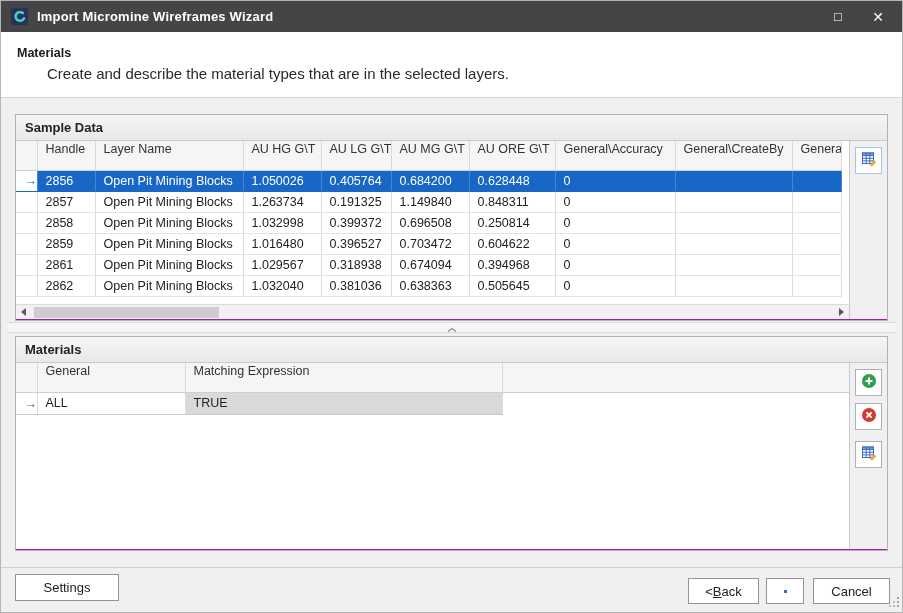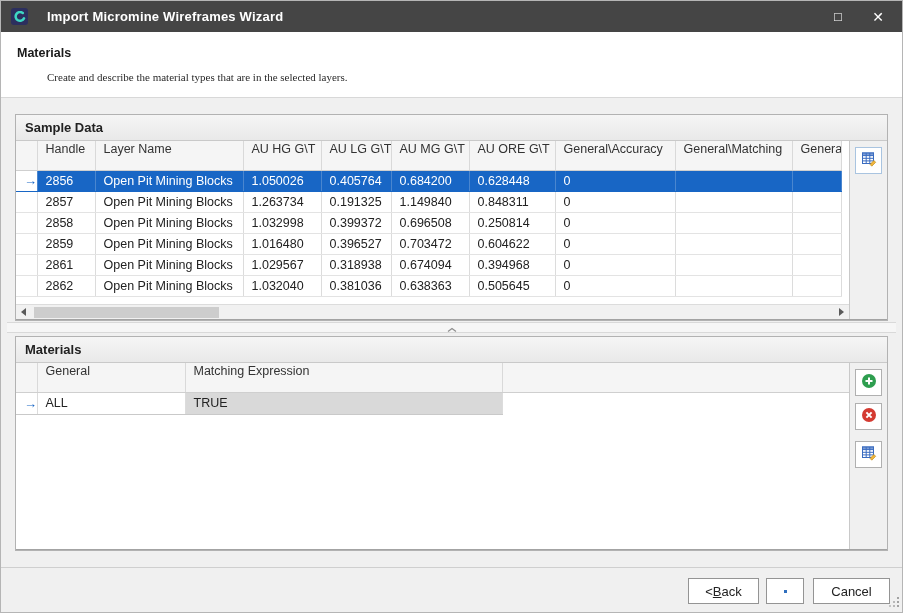--- a/index.html
+++ b/index.html
@@ -2,32 +2,32 @@
 <html><head>
 <meta charset="utf-8">
 <style>
   * { margin:0; padding:0; box-sizing:border-box; }
   html,body { width:903px; height:613px; background:#f0f0f0; font-family:"Liberation Sans","DejaVu Sans",sans-serif; }
   .window { position:relative; width:903px; height:613px; background:#f0f0f0; border:1px solid #b5b5b5; overflow:hidden; }
 
   
   .titlebar { position:absolute; top:0; left:0; right:0; height:31px; background:#454545; display:flex; align-items:center; }
   .app-icon { width:17px; height:17px; margin-left:10px; border-radius:3px; background:#2c2f5e; display:flex; align-items:center; justify-content:center; }
-  .titlebar-title { color:#ffffff; font-weight:bold; font-size:13px; margin-left:19px; letter-spacing:.2px; }
+  .titlebar-title { color:#ffffff; font-weight:bold; font-size:13px; margin-left:9px; letter-spacing:.2px; }
   .win-btns { margin-left:auto; display:flex; height:100%; }
   .win-btn { width:40px; height:100%; color:#ffffff; display:flex; align-items:center; justify-content:center; font-size:13px; cursor:default; }
   .win-btn.close { font-size:14px; margin-right:4px; }
 
   
   .header-section { position:absolute; top:31px; left:0; right:0; height:66px; background:#ffffff; border-bottom:1px solid #d8d8d8; }
   .header-title { position:absolute; left:16px; top:14px; font-size:12.5px; font-weight:bold; color:#1a1a1a; }
-  .header-desc { position:absolute; left:46px; top:39px; font-size:11px; color:#2a2a2a;font-family:Liberation Serif, serif; }
-
-  
-  .groupbox { position:absolute; left:14px; width:873px; border:1px solid #b2b2b2; background:#a3a3a3; }
+  .header-desc { position:absolute; left:46px; top:33px; font-size:15px; color:#2a2a2a; }
+
+  
+  .groupbox { position:absolute; left:14px; width:873px; border:1px solid #b2b2b2; background:#a21caf; }
   .group-header { height:26px; background:linear-gradient(#f5f5f5,#e9e9e9); border-bottom:1px solid #c9c9c9; font-weight:bold; font-size:13px; color:#222; display:flex; align-items:center; padding-left:9px; }
   .group-body { display:flex; height:calc(100% - 27px); }
   .grid-area { flex:1; position:relative; overflow:hidden; background:#ffffff; }
   .side-panel { width:38px; background:#f0f0f0; border-left:1px solid #c9c9c9; display:flex; flex-direction:column; align-items:center; padding-top:6px; }
   .tool-btn { width:27px; height:27px; background:#ffffff; border:1px solid #a9c4e0; display:flex; align-items:center; justify-content:center; cursor:pointer; }
   .tool-btn.gray { border-color:#b0b0b0; }
   .tool-btn + .tool-btn { margin-top:7px; }
   .tool-btn.spaced { margin-top:11px; }
 
   
@@ -111,21 +111,21 @@
           <tbody>
               <tr>
             <th class="indicator"></th>
             <th>Handle</th>
             <th>Layer Name</th>
             <th>AU HG G\T</th>
             <th>AU LG G\T</th>
             <th>AU MG G\T</th>
             <th>AU ORE G\T</th>
             <th>General\Accuracy</th>
-            <th>General\Matching</th>
+            <th>General\CreateBy</th>
             <th>General\C</th>
           </tr>
           <tr class="selected">
             <td class="indicator">→</td>
             <td>2856</td>
             <td>Open Pit Mining Blocks</td>
             <td>1.050026</td>
             <td>0.405764</td>
             <td>0.684200</td>
             <td>0.628448</td>
@@ -280,20 +280,21 @@
               <path d="M5.2 2 V12.5 M8.8 2 V12.5 M1.5 7.3 H12.5 M1.5 9.9 H12.5" stroke="#3a6cc0" fill="none" stroke-width="1"></path>
               <path d="M9 13.4 L12.9 9.5 L14.7 11.3 L10.8 15.2 Z" fill="#f2b63d" stroke="#b5830a" stroke-width="0.6"></path>
             </svg>
           </span>
         </div>
       </div>
     </div>
   </div>
 
   <div class="footer-line"></div>
+  <div class="btn" id="settings-btn">Settings</div>
   <div class="btn" id="back-btn">
       <span>&lt; </span>
       <span class="accel">B</span>
       <span>ack</span>
     </div>
   <div class="btn" id="dot-btn">
       <span class="blue-dot"></span>
     </div>
   <div class="btn" id="cancel-btn">Cancel</div>
   <div class="grip">

